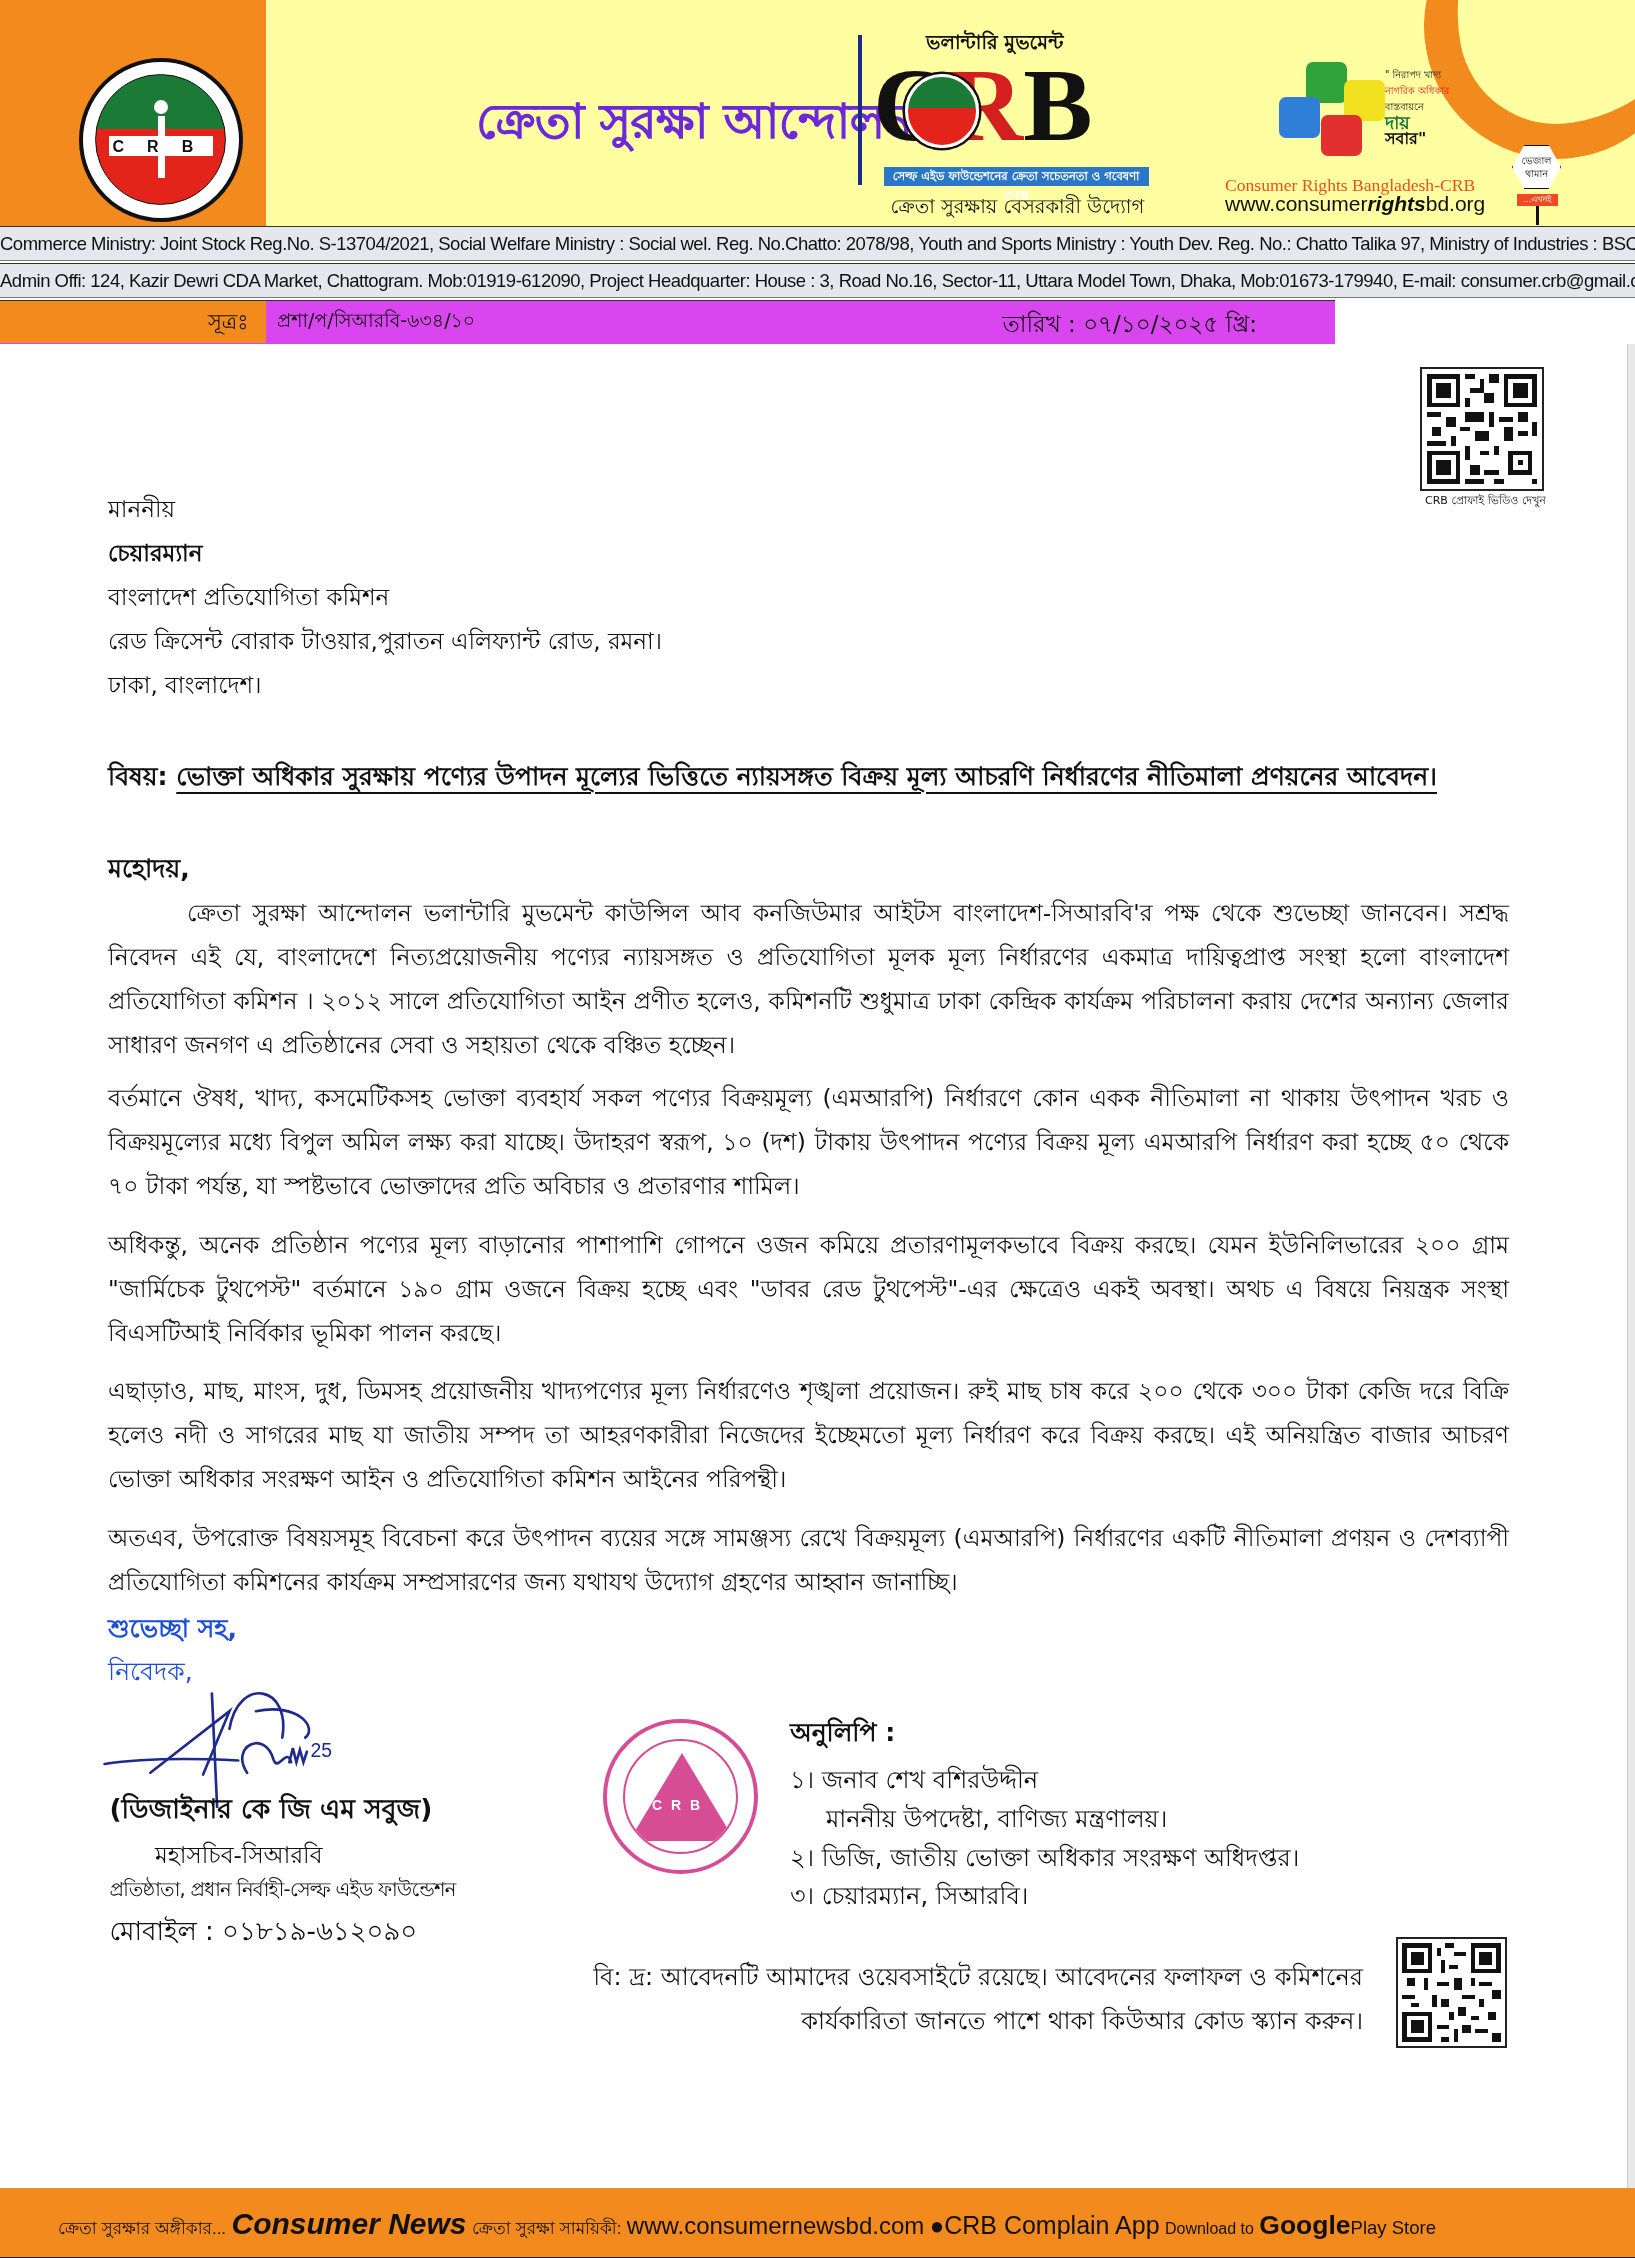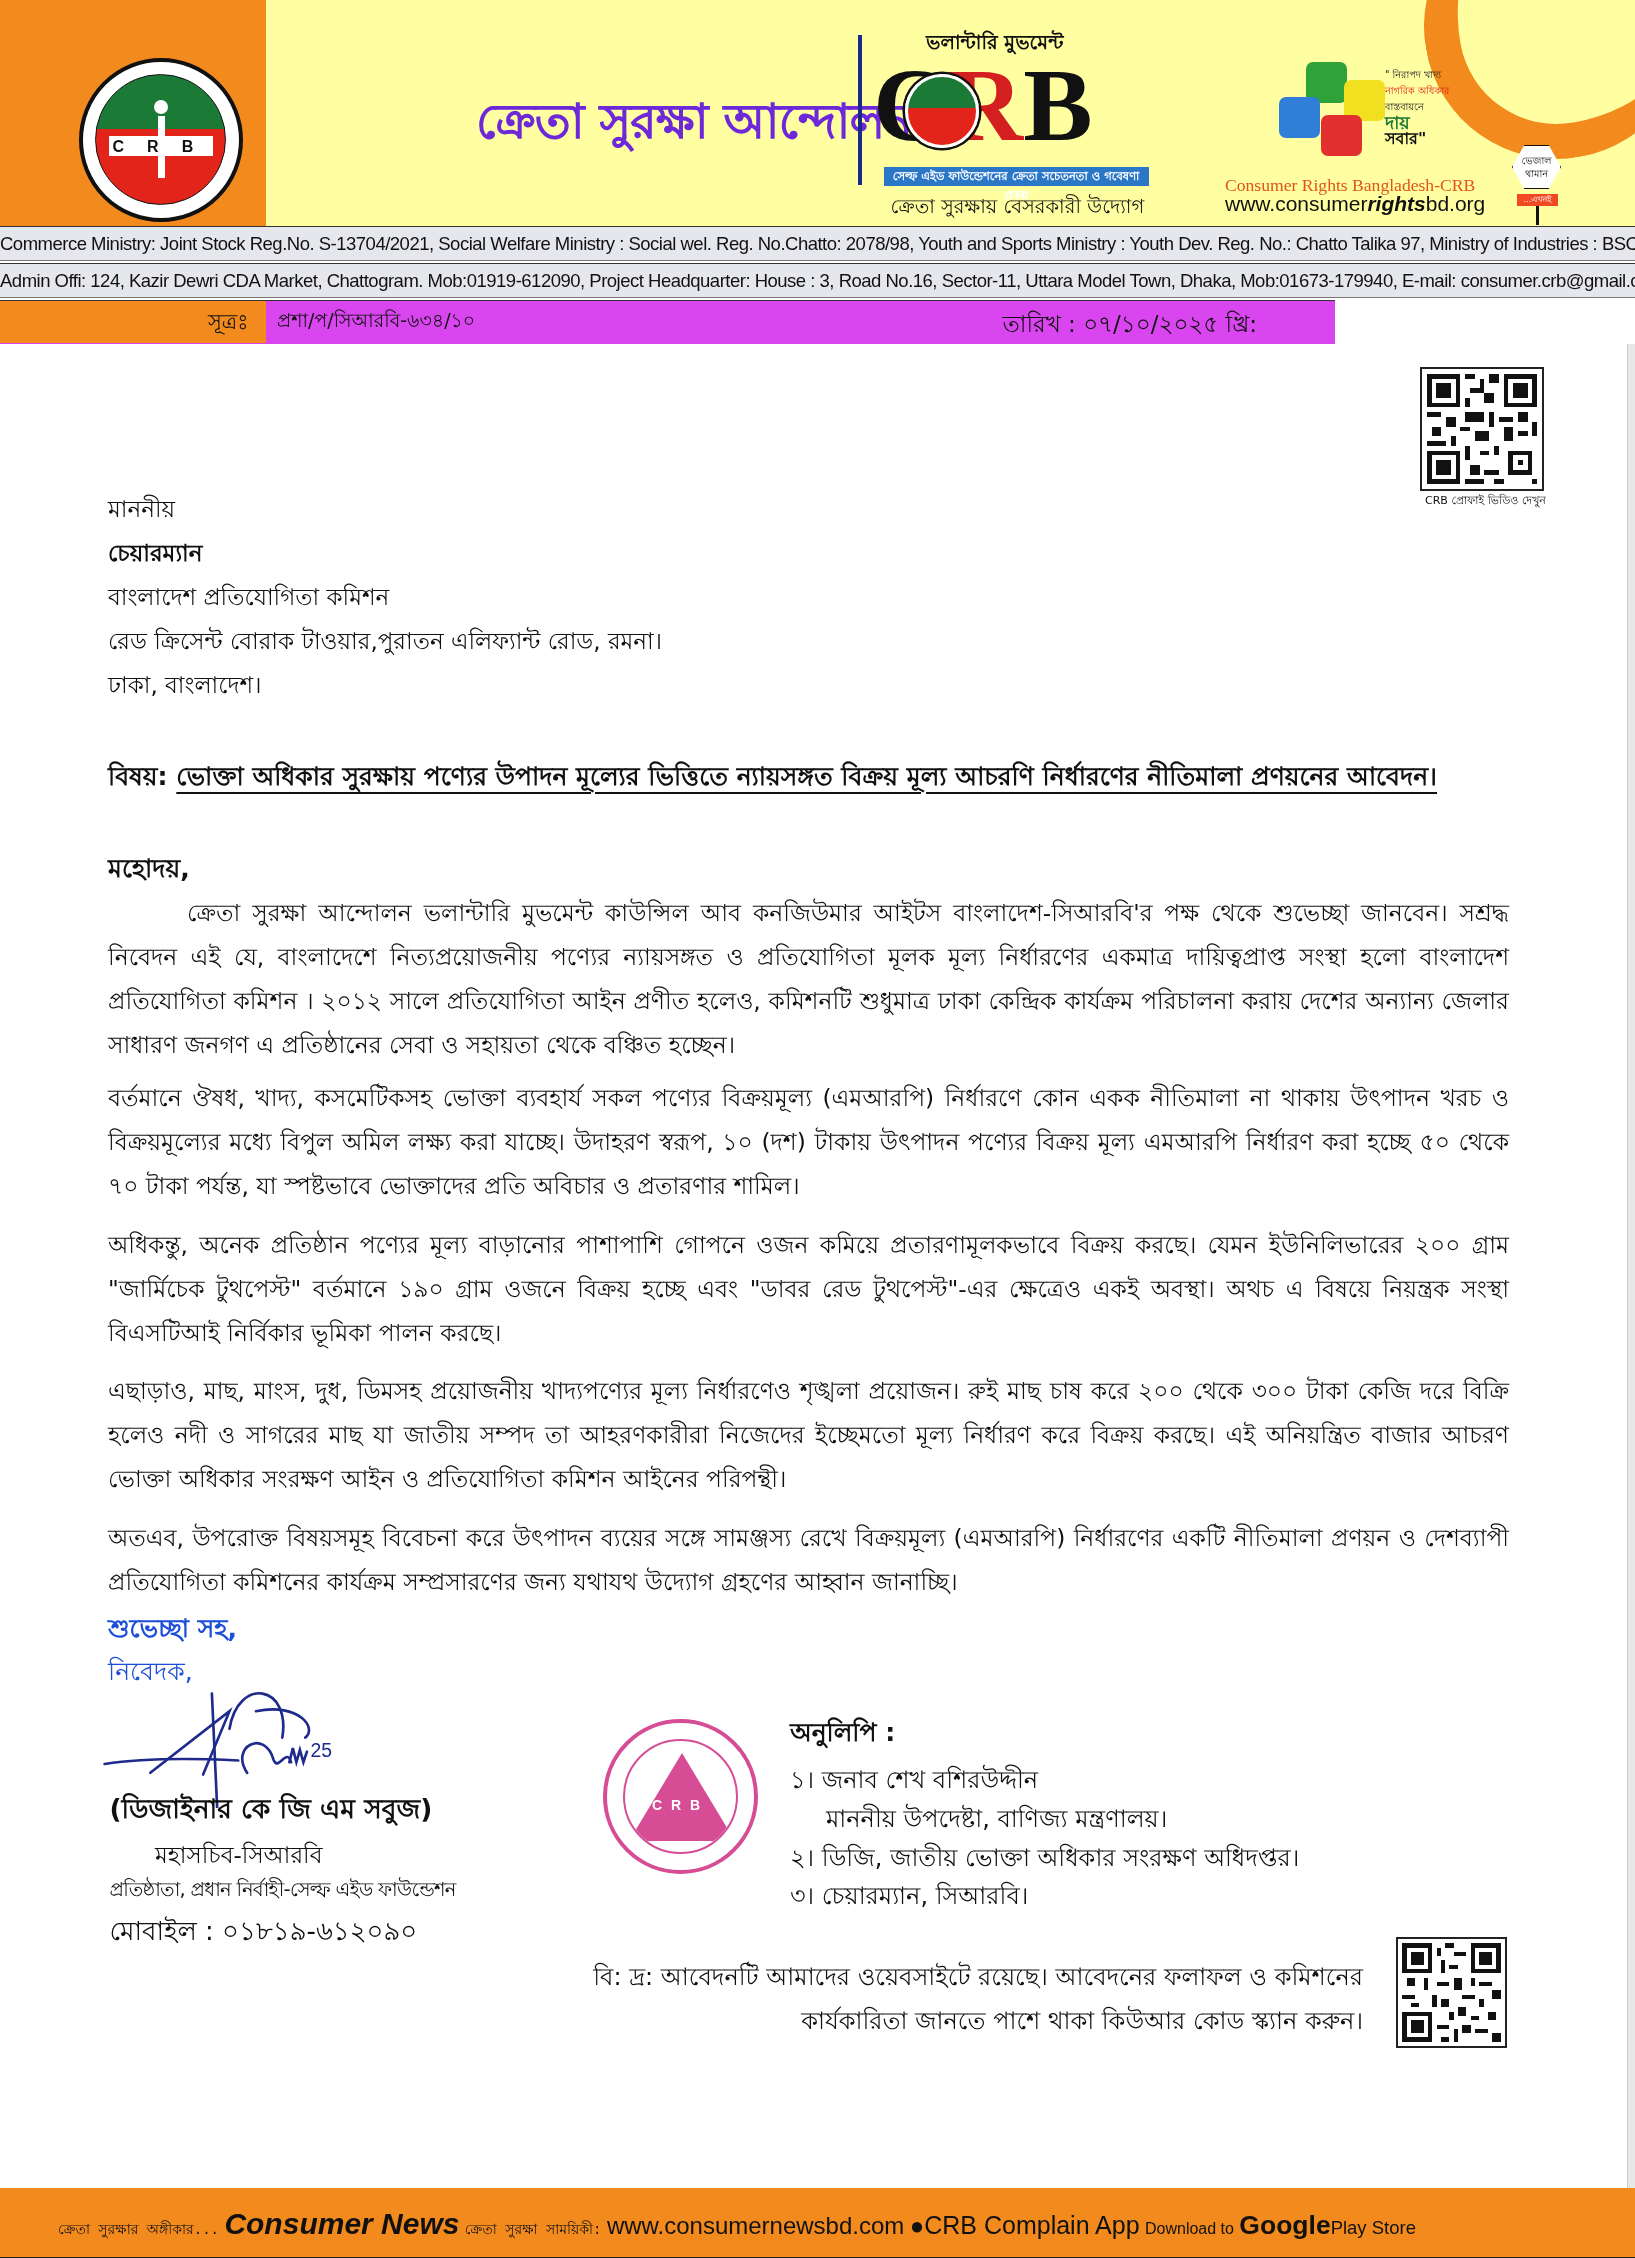--- a/index.html
+++ b/index.html
@@ -90,21 +90,21 @@
 
   .cc-title { position: absolute; left: 790px; top: 1713px; font-size: 25px; font-weight: bold; }
   .cc-item { position: absolute; left: 790px; font-size: 24px; white-space: nowrap; }
 
   .note { position: absolute; right: 273px; top: 1955px; width: 882px; text-align: right; font-size: 24px; line-height: 44px; }
   .qr-bottom { position: absolute; left: 1396px; top: 1937px; width: 111px; height: 111px; border: 2.6px solid #222; background: #fff; }
 
   
   .footer { position: absolute; left: 0; top: 2188px; width: 1636px; height: 71px; background: #f28a1e; border-bottom: 2.6px solid #222; }
   .footer-inner { position: absolute; left: 58px; top: 19.4px; white-space: nowrap; font-size: 19.4px; color: #111; font-family: "Liberation Sans", sans-serif; }
-  .footer-inner .bn { font-size: 14px; font-family: Liberation Mono, monospace; }
+  .footer-inner .bn { font-size: 17px; font-family: Liberation Sans, sans-serif; }
   .footer-inner .cn { font-size: 30px; font-weight: bold; font-style: italic; }
   .footer-inner .url { font-size: 24px; }
   .footer-inner .app { font-size: 25px; }
   .footer-inner .dl { font-size: 16px; }
   .footer-inner .gg { font-size: 26.5px; font-weight: bold; }
   .footer-inner .ps { font-size: 18.5px; }
   .scroll-edge { position: absolute; right: 0; top: 344px; width: 8.8px; height: 1844px; background: #e8e8e8; border-left: 0.9px solid #ccc; }
 </style>
 </head>
 <body>

